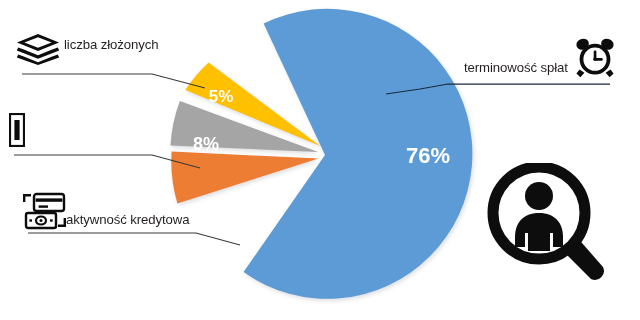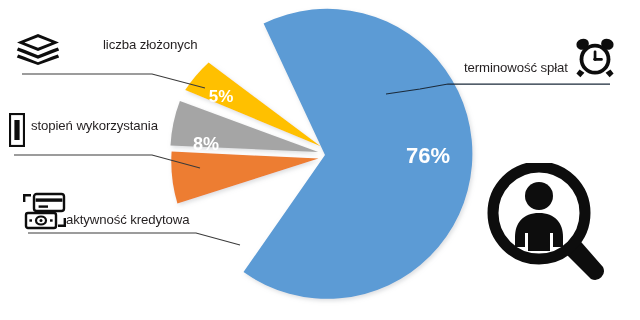--- a/index.html
+++ b/index.html
@@ -142,26 +142,25 @@
       <path d="M52 50
                C 36 50 28 60 28 74
                L 28 84
                L 38 84 L 38 70 L 41 70 L 41 88
                L 63 88 L 63 70 L 66 70 L 66 84
                L 76 84 L 76 74
                C 76 60 68 50 52 50 Z"></path>
     </g>
   </svg>
 
-  <div class="lbl two" style="left:64px;top:36px;margin-left:39px;">
+  <div class="lbl two" style="left:64px;top:36px;">
     <div>liczba złożonych</div>
   </div>
 
   <div class="lbl two" style="left:31px;top:117px;">
-    <div>stopień wykorzystania</div>
   </div>
 
   <div class="lbl" style="left:66px;top:212px;">
     <div>aktywność kredytowa</div>
   </div>
 
   <div class="lbl" style="left:464px;top:60px;text-align:center;">
     <div>terminowość spłat</div>
   </div>
 

